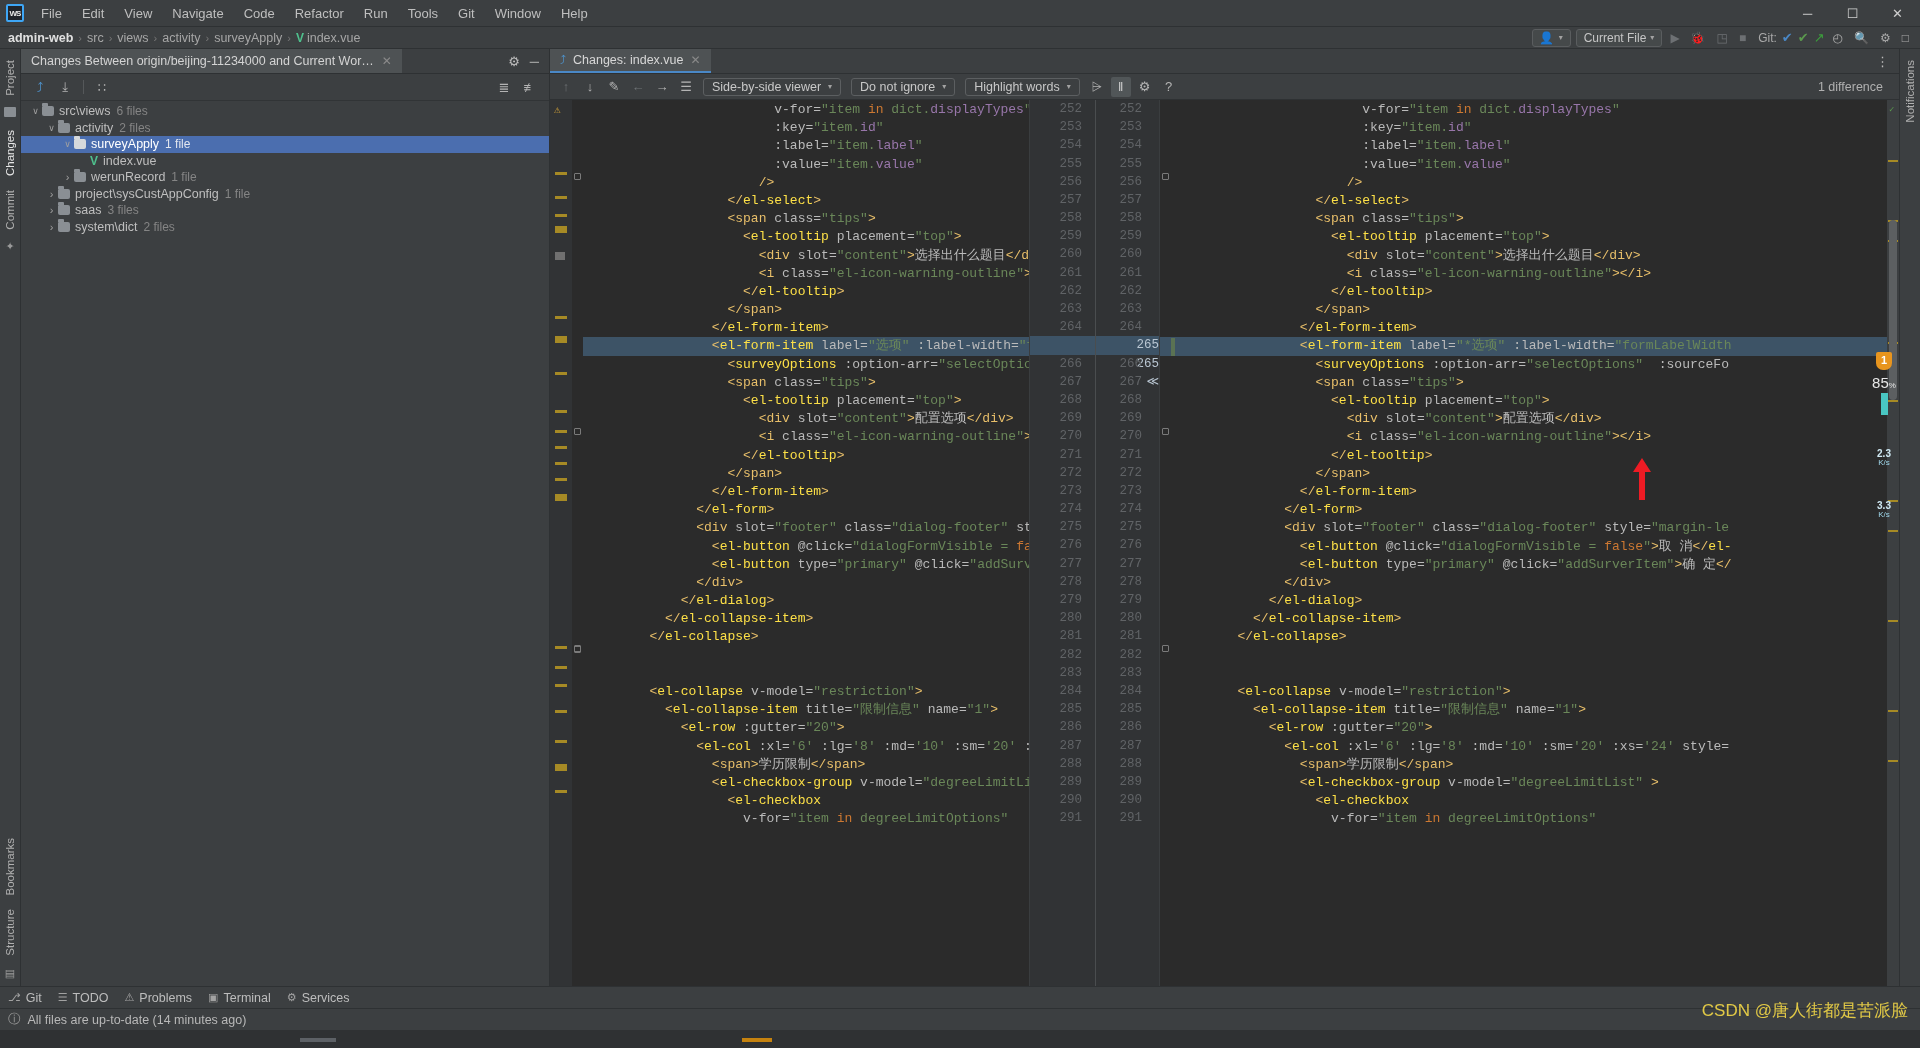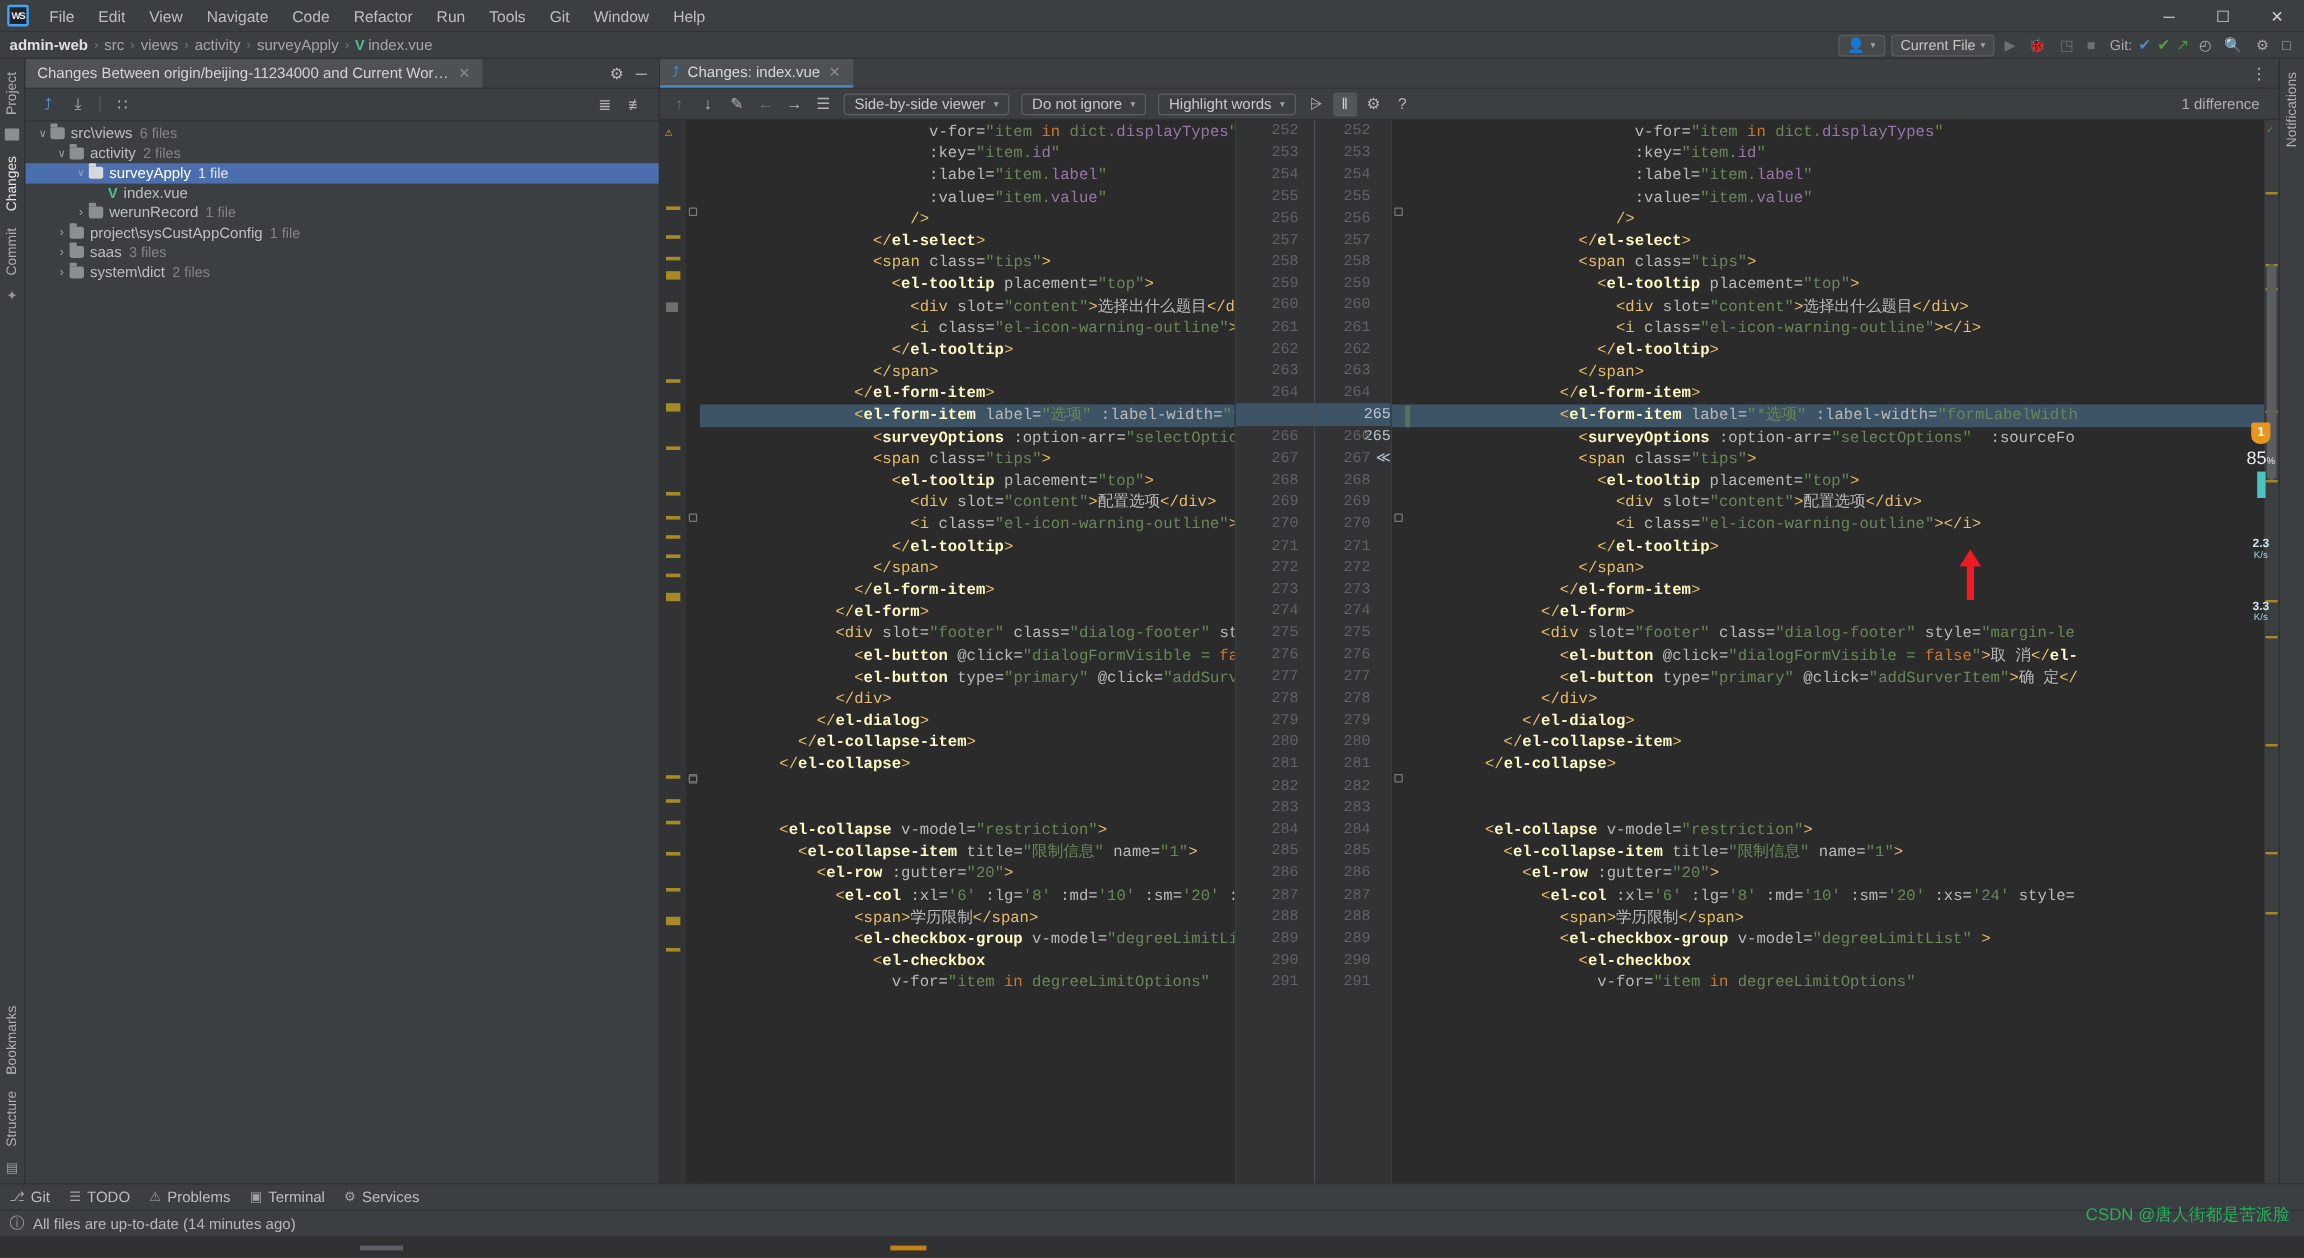--- a/index.html
+++ b/index.html
@@ -195,21 +195,21 @@
   }
   .lnrow { height:18.2px; display:flex; align-items:flex-end; }
   .lnrow.hl { background:#3d5366; color:#b9c6d2;flex-direction:column; }
   .lnA { width:52px; text-align:right; }
   .lnB { width:52px; text-align:right; margin-left:8px; }
   .lnArrow { margin-left:5px; color:#b9c6d2; font-size:12px; }
   .divider-line { position:absolute; top:0; bottom:0; width:1px; background:#4a4d4f; left:65px; }
 
   
   .t-tag { color:#e8bf6a; }
-  .t-comp { color:#fef9c3;font-weight:bold; }
+  .t-comp { color:#fde047; }
   .t-attr { color:#bababa; }
   .t-str { color:#6a8759; }
   .t-kw { color:#cc7832; }
   .t-mauve { color:#9876aa; }
   .green-bar { position:absolute; width:4px; background:#5a7253; }
 
   
   .red-arrow { position:absolute; z-index:20; }
 
   
@@ -256,21 +256,21 @@
   }
 
   
   .taskbar {
     height:18px; background:#2f3133; display:flex; align-items:center; flex:none;
     position:relative;
   }
   .task-chunk { position:absolute; height:4px; bottom:6px; }
 
   .watermark {
-    position:absolute; right:12px; bottom:26px; font-size:14px; color:#22c55e;
+    position:absolute; right:12px; bottom:26px; font-size:17px; color:#fde047;
     opacity:.85; font-family:"Liberation Sans", sans-serif; z-index:40;
   }
 </style>
 </head>
 <body>
 
 <div class="app">
 
   <div class="titlebar">
     <div class="ws-logo">WS</div>

